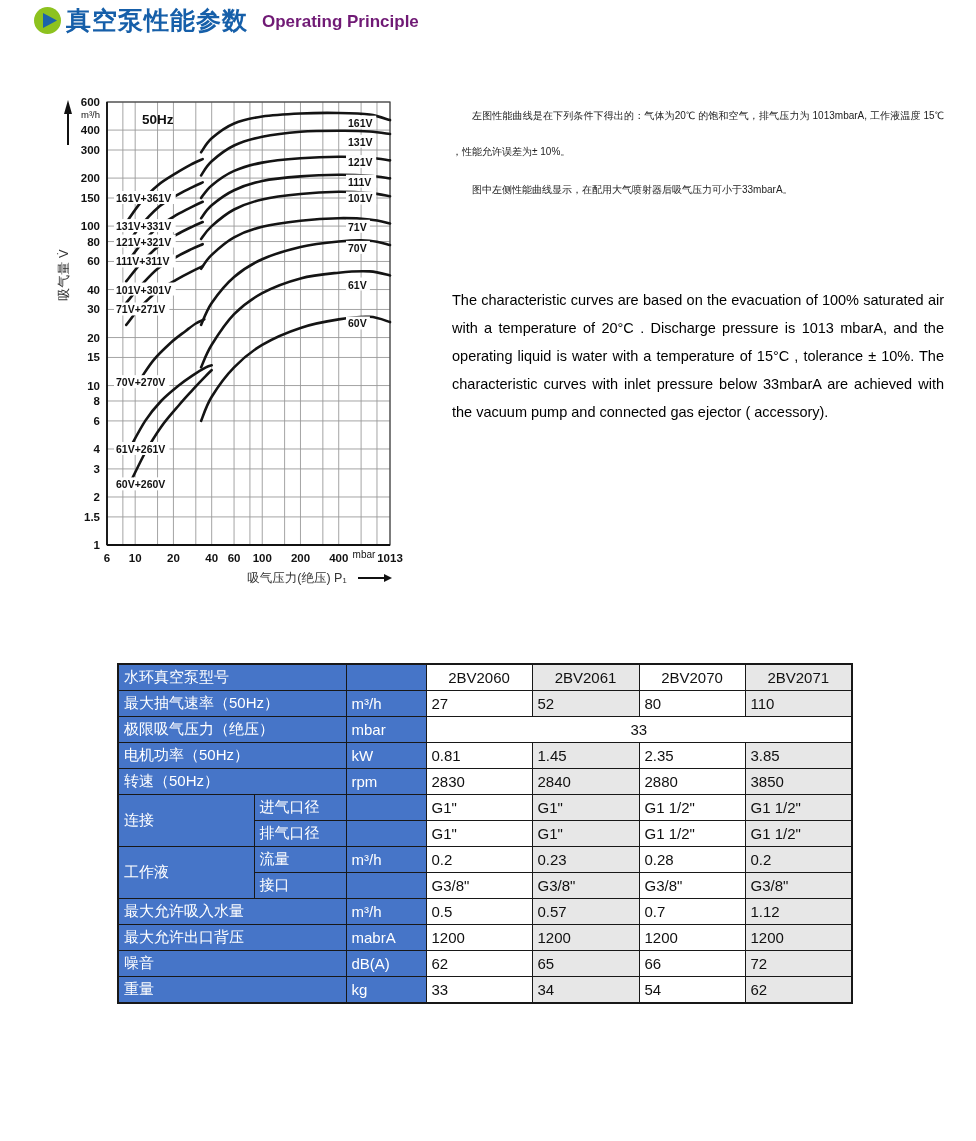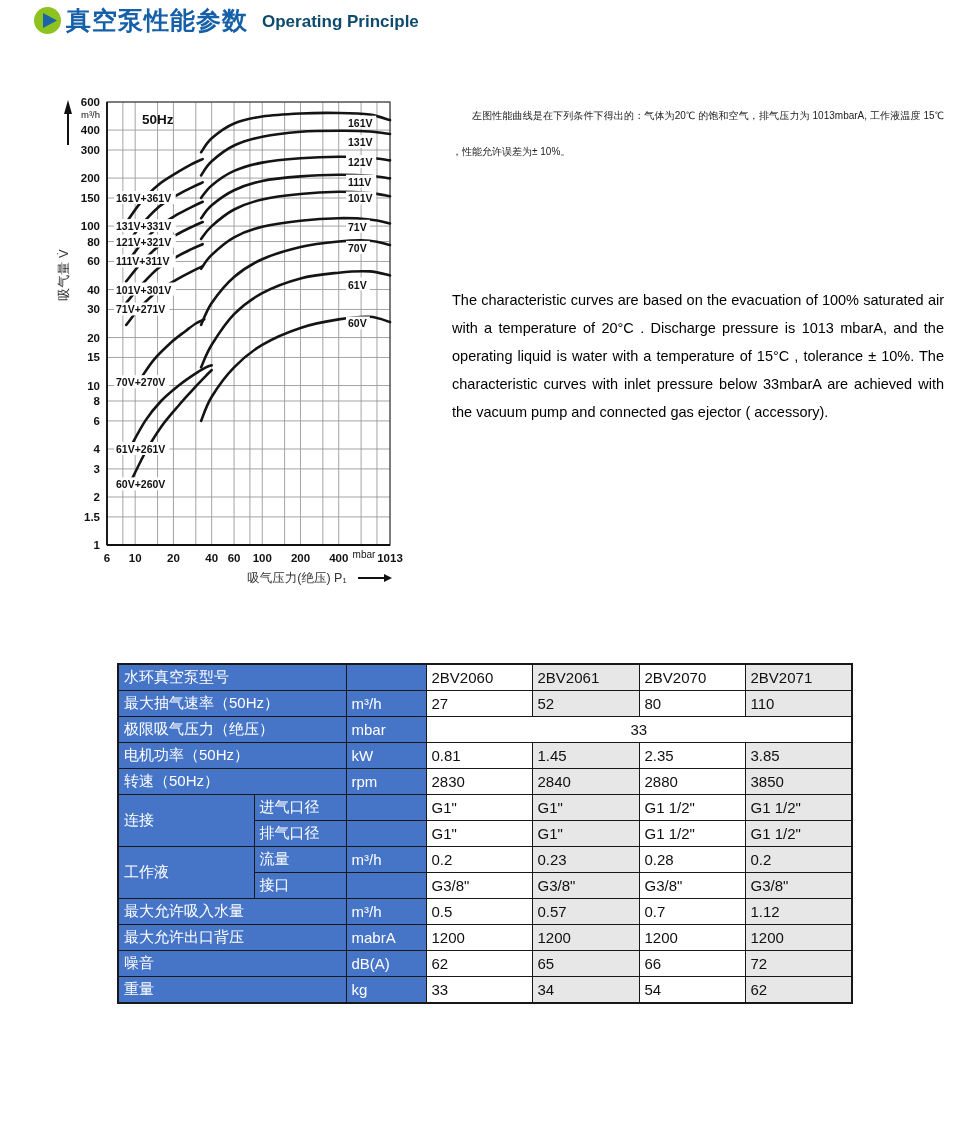--- a/index.html
+++ b/index.html
@@ -2,42 +2,42 @@
 <html><head>
 <meta charset="utf-8">
 <style>
   html,body{margin:0;padding:0;background:#fff;}
   .page{position:relative;width:976px;height:1141px;background:#fff;overflow:hidden;
         font-family:"Liberation Sans",sans-serif;color:#1a1a1a;}
   
   .hdr{position:absolute;left:34px;top:4px;display:flex;align-items:center;}
   .hdr .bullet{width:27px;height:27px;display:block;}
   .hdr h1{margin:0 0 0 5px;font-size:25px;font-weight:bold;color:#165fa9;letter-spacing:1px;}
-  .hdr .sub{margin-left:14px;font-size:17px;font-weight:bold;color:#0c4a6e;padding-top:3px;}
+  .hdr .sub{margin-left:14px;font-size:17px;font-weight:bold;color:#701a75;padding-top:3px;}
   
   .chart-wrap{position:absolute;left:52px;top:90px;width:400px;height:512px;}
   .chart-wrap svg{display:block;}
   
   .desc-zh{position:absolute;left:452px;top:98px;width:492px;font-size:10px;line-height:36px;
            text-align:justify;color:#222;}
   .desc-zh p{margin:0;text-indent:2em;}
   .desc-zh p+p{margin-top:2px;}
   .desc-en{position:absolute;left:452px;top:286px;width:492px;font-size:14.5px;line-height:28px;
            text-align:justify;color:#000000;}
   .desc-en p{margin:0;}
   
   table.spec{position:absolute;left:117px;top:663px;border-collapse:collapse;table-layout:fixed;
              border:2px solid #181818;}
   table.spec td{border:1px solid #181818;height:25px;padding:0 5px;font-size:15px;
                 white-space:nowrap;overflow:hidden;}
   td.blue{background:#4675c8;color:#fff;font-size:16px;font-weight:normal;margin-top:8px;}
   td.unit{font-size:15px;}
   td.val{background:#ffffff;color:#101010;}
   td.val.alt{background:#e7e7e7;}
-  td.val.head{}
+  td.val.head{text-align:center;}
   td.val.merged{text-align:center;background:#ffffff;}
 </style>
 </head>
 <body>
 
 <div class="page">
 
   <div class="hdr">
     <svg class="bullet" viewBox="0 0 27 27">
       <circle cx="13.5" cy="13.5" r="13.5" fill="#8dc21f"></circle>
@@ -179,20 +179,21 @@
         <polygon points="332,484 340,488 332,492" fill="#111"></polygon>
         <text x="0" y="0" text-anchor="middle" font-size="13" fill="#333" font-family="&quot;Liberation Sans&quot;,sans-serif" transform="translate(16,185) rotate(-90)">吸气量 V̇</text>
         <line x1="16" y1="55" x2="16" y2="22" stroke="#111" stroke-width="2"></line>
         <polygon points="12,24 16,10 20,24" fill="#111"></polygon>
         <text x="90" y="34" font-size="13.5" font-weight="bold" fill="#111" font-family="&quot;Liberation Sans&quot;,sans-serif">50Hz</text>
       </svg>
   </div>
 
   <div class="desc-zh">
     <p>左图性能曲线是在下列条件下得出的：气体为20℃ 的饱和空气，排气压力为 1013mbarA, 工作液温度 15℃ ，性能允许误差为± 10%。</p>
+    <p>图中左侧性能曲线显示，在配用大气喷射器后吸气压力可小于33mbarA。</p>
   </div>
 
   <div class="desc-en">
     <p>The characteristic curves are based on the evacuation of 100% saturated air with a temperature of 20°C . Discharge pressure is 1013 mbarA, and the operating liquid is water with a temperature of 15°C , tolerance ± 10%. The characteristic curves with inlet pressure below 33mbarA are achieved with the vacuum pump and connected gas ejector ( accessory).</p>
   </div>
 
   <table class="spec">
     <colgroup id="spec-cols">
         <col style="width: 136px;">
         <col style="width: 92px;">

